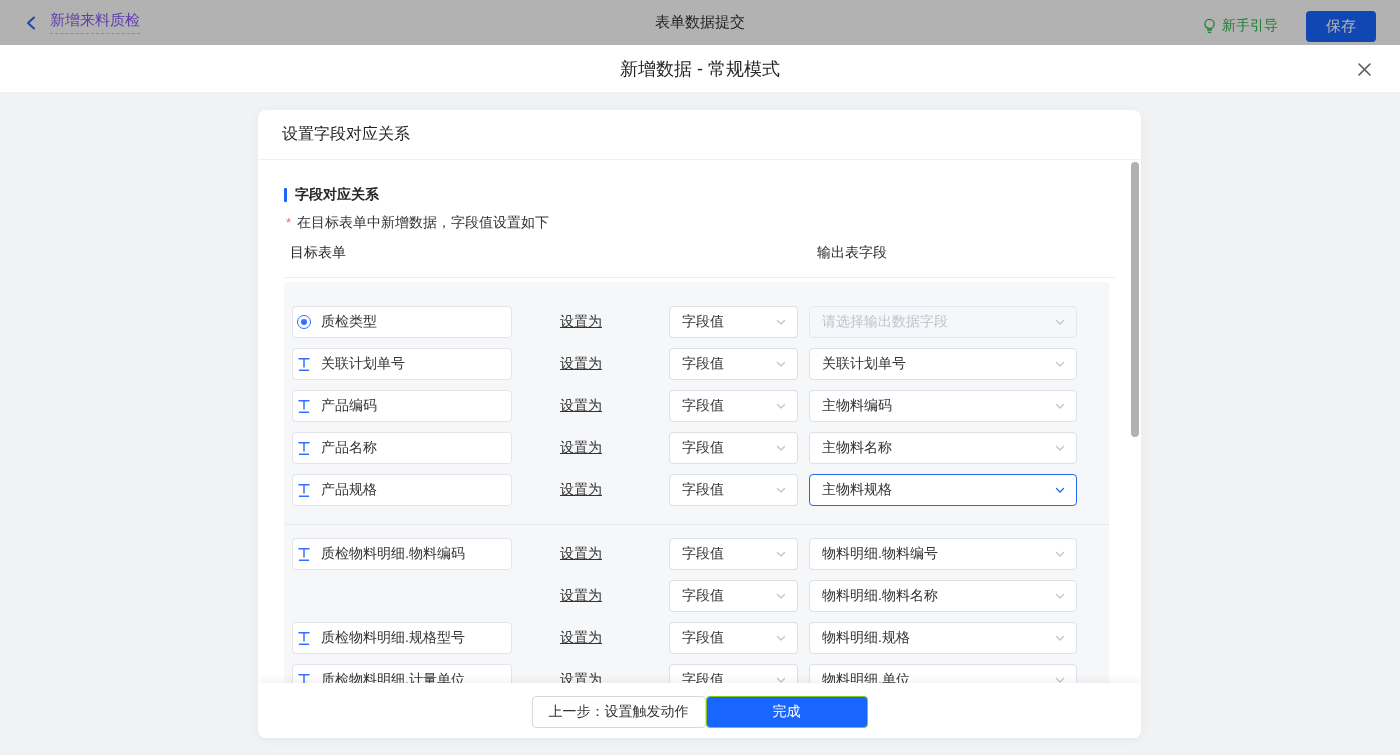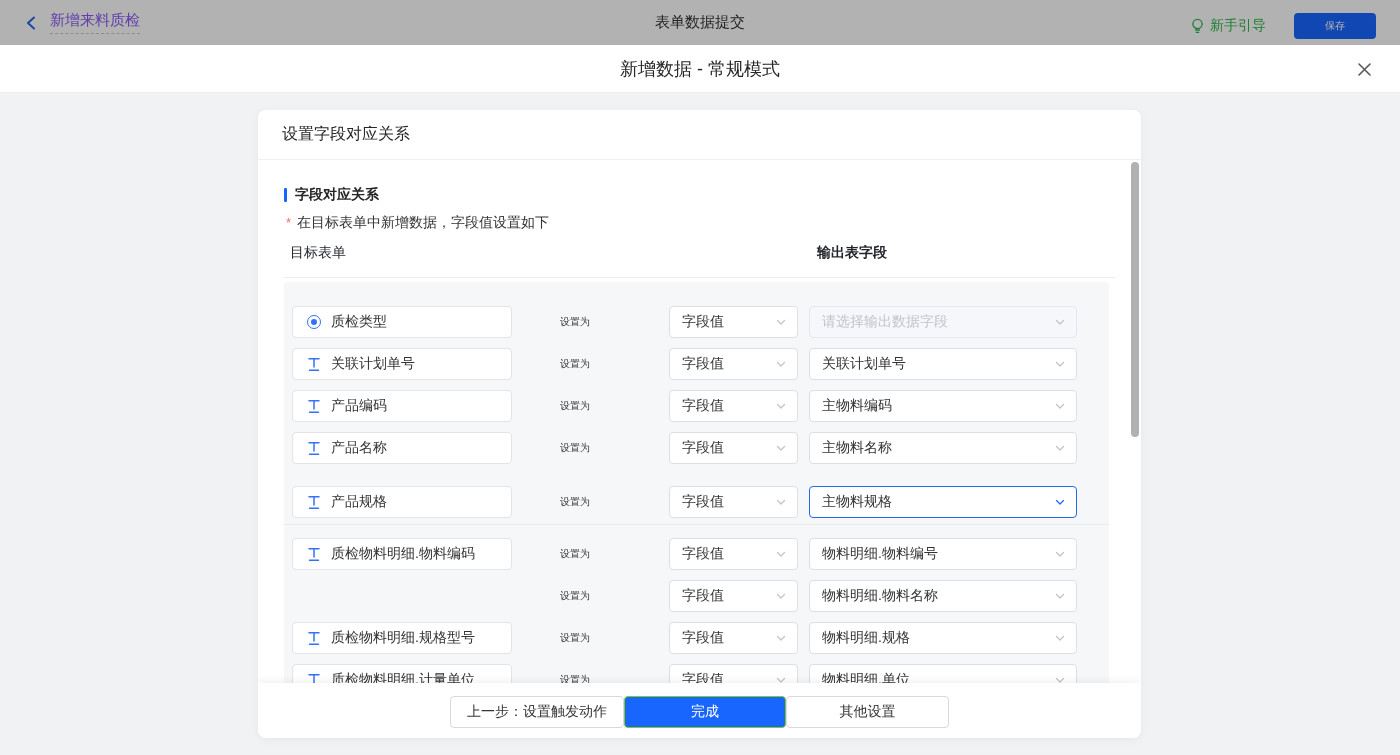--- a/index.html
+++ b/index.html
@@ -16,22 +16,22 @@
   .back-ic { color:#2a66e8; display:flex; align-items:center; cursor:pointer; }
   .tb-title { font-size:15px; color:#8b5cf6; padding-bottom:3px;
     border-bottom:1px dashed #c9c9c9; }
   .tb-center { position:absolute; left:0; right:0; top:0; height:45px;
     display:flex; align-items:center; justify-content:center;
     font-size:15px; color:#333; pointer-events:none; }
   .tb-right { position:absolute; right:24px; top:0; height:52px;
     display:flex; align-items:center; gap:28px; }
   .guide { display:flex; align-items:center; gap:5px; color:#2eb84a;
     font-size:14px; cursor:pointer; }
-  .save-btn { background:#1966ff; color:#fff; font-size:10px; border:none;
-    border-radius:4px; padding:6px 31px; cursor:pointer; }
+  .save-btn { background:#1966ff; color:#fff; font-size:15px; border:none;
+    border-radius:4px; padding:6px 20px; cursor:pointer; }
 
   
   .modal-head { position:absolute; left:0; top:45px; width:1400px; height:48px;
     background:#fff; border-bottom:1px solid #f0f0f0;
     display:flex; align-items:center; justify-content:center; }
   .modal-title { font-size:18px; color:#262626; }
   .close-ic { position:absolute; right:26px; top:14px; width:20px; height:20px;
     color:#595959; cursor:pointer; display:flex; align-items:center; justify-content:center; }
 
   
@@ -44,36 +44,36 @@
   .scroll-area { position:absolute; left:0; top:50px; width:883px; height:523px;
     overflow:hidden; }
   .sec-title { position:absolute; left:26px; top:26px; display:flex;
     align-items:center; gap:8px; font-size:14px; font-weight:bold; color:#262626; }
   .sec-bar { width:3px; height:14px; background:#1966ff; border-radius:1px; }
   .note { position:absolute; left:28px; top:54px; font-size:14px; color:#333;
     display:flex; align-items:flex-start; gap:6px; }
   .star { color:#f56c6c; font-size:13px; line-height:18px; }
   .col-heads { position:absolute; left:0; top:84px; width:883px; height:22px;text-align:center; }
   .col-target { position:absolute; left:32px; font-size:14px; color:#1f2329; font-weight:500; }
-  .col-output { position:absolute; left:559px; font-size:14px; color:#1f2329; font-weight:700; }
+  .col-output { position:absolute; left:559px; font-size:14px; color:#1f2329; font-weight:400; }
   .col-divider { position:absolute; left:26px; top:117px; width:831px; height:1px; background:#ebedf0; }
 
   .rows-panel { position:absolute; left:26px; top:122px; width:825px; height:600px;
     background:#f6f7f9; border-radius:4px; }
   .map-row { position:absolute; left:0; height:32px; width:825px; }
   .field-chip { position:absolute; left:8px; top:0; width:220px; height:32px;
     background:#fff; border:1px solid #e2e4e9; border-radius:4px;
-    display:flex; align-items:center; gap:10px; padding:0 14px;
+    display:flex; align-items:center; gap:10px; padding:0 4px;
     font-size:14px; color:#333; cursor:default; }
   .radio-ic { width:14px; height:14px; border:1px solid #3370ff; border-radius:50%;
     display:flex; align-items:center; justify-content:center; flex:none; }
   .radio-ic::after { content:""; width:6px; height:6px; border-radius:50%; background:#3370ff; }
   .text-ic { color:#3370ff; display:flex; flex:none; }
   .setas { position:absolute; left:276px; top:0; height:32px; display:flex;
-    align-items:center; font-size:10px; color:#333; font-weight:500; }
+    align-items:center; font-size:14px; color:#333; font-weight:500;text-decoration:underline; }
   .sel { position:absolute; top:0; height:32px; background:#fff;
     border:1px solid #dcdfe6; border-radius:4px; display:flex; align-items:center;
     justify-content:space-between; padding:0 10px 0 12px; font-size:14px;
     color:#333; cursor:pointer; }
   .sel .chev { color:#c0c4cc; display:flex; }
   .sel-type { left:385px; width:129px; }
   .sel-out  { left:525px; width:268px; }
   .sel-placeholder { background:#f5f7fa; border-color:#e4e7ed; color:#c0c4cc; }
   .sel-focused { border:1.5px solid #2468f2; }
   .sel-focused .chev { color:#2468f2; }
@@ -251,21 +251,21 @@
           <div class="sel sel-out">
             <span>主物料名称</span>
             <span class="chev">
                 <svg width="12" height="12" viewBox="0 0 12 12">
                   <path d="M2.5 4.5 L6 8 L9.5 4.5" fill="none" stroke="currentColor" stroke-width="1.3" stroke-linecap="round" stroke-linejoin="round"></path>
                 </svg>
               </span>
           </div>
         </div>
 
-        <div class="map-row" style="top:204px;">
+        <div class="map-row" style="top:192px;">
           <div class="field-chip">
             <span class="text-ic">
                 <svg width="14" height="15" viewBox="0 0 14 15">
                   <path d="M2 1.8 H12 M7 1.8 V10 M2.5 13.2 H11.5" fill="none" stroke="currentColor" stroke-width="1.5" stroke-linecap="round"></path>
                 </svg>
               </span>
             <span>产品规格</span>
           </div>
           <span class="setas">设置为</span>
           <div class="sel sel-type">
@@ -393,17 +393,16 @@
         </div>
 
       </div>
     </div>
 
     <div class="scroll-thumb"></div>
 
     <div class="card-foot">
       <button class="btn btn-plain">上一步：设置触发动作</button>
       <button class="btn btn-primary">完成</button>
-      <button class="btn btn-plain" style="width:163px;">其他设置</button>
     </div>
   </div>
 
 </div>
 
 </body></html>

